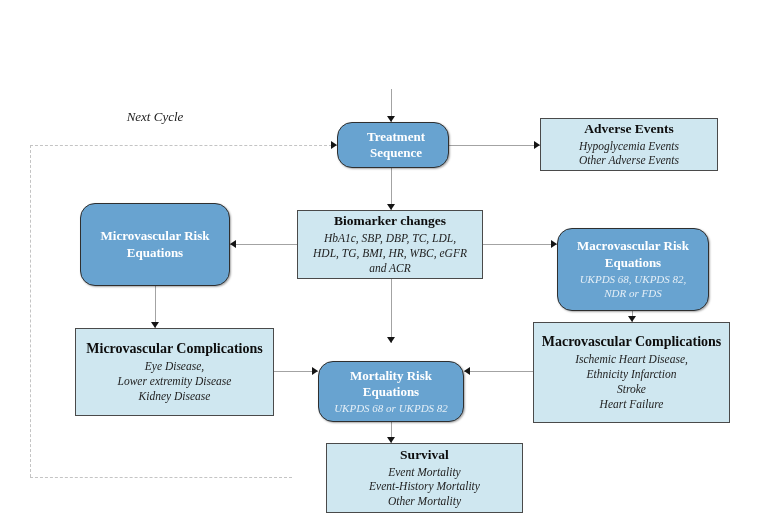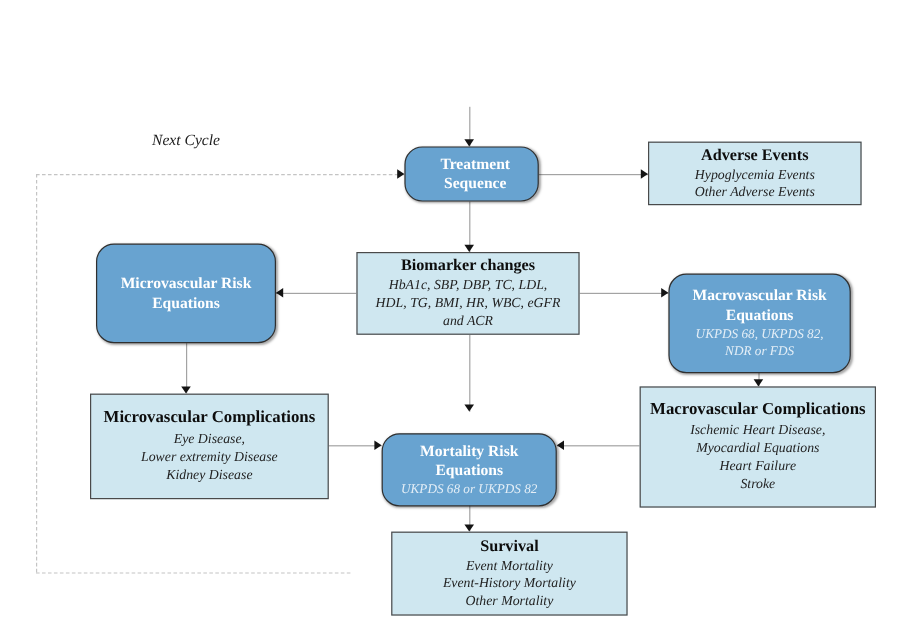--- a/index.html
+++ b/index.html
@@ -120,23 +120,23 @@
     <div class="t">Mortality Risk Equations</div>
     <div class="sub">
       <div>UKPDS 68 or UKPDS 82</div>
     </div>
   </div>
 
   <div class="box box-light" style="left:533px;top:322px;width:197px;height:101px;">
     <div class="t" style="font-size:14px;">Macrovascular Complications</div>
     <div class="sub">
       <div>Ischemic Heart Disease,</div>
-      <div>Myocardial Equations</div>
+      <div>Ethnicity Infarction</div>
+      <div>Stroke</div>
       <div>Heart Failure</div>
-      <div>Stroke</div>
     </div>
   </div>
 
   <div class="box box-light" style="left:292px;top:443px;width:197px;height:70px;margin-left:34px;">
     <div class="t">Survival</div>
     <div class="sub">
       <div>Event Mortality</div>
       <div>Event-History Mortality</div>
       <div>Other Mortality</div>
     </div>

